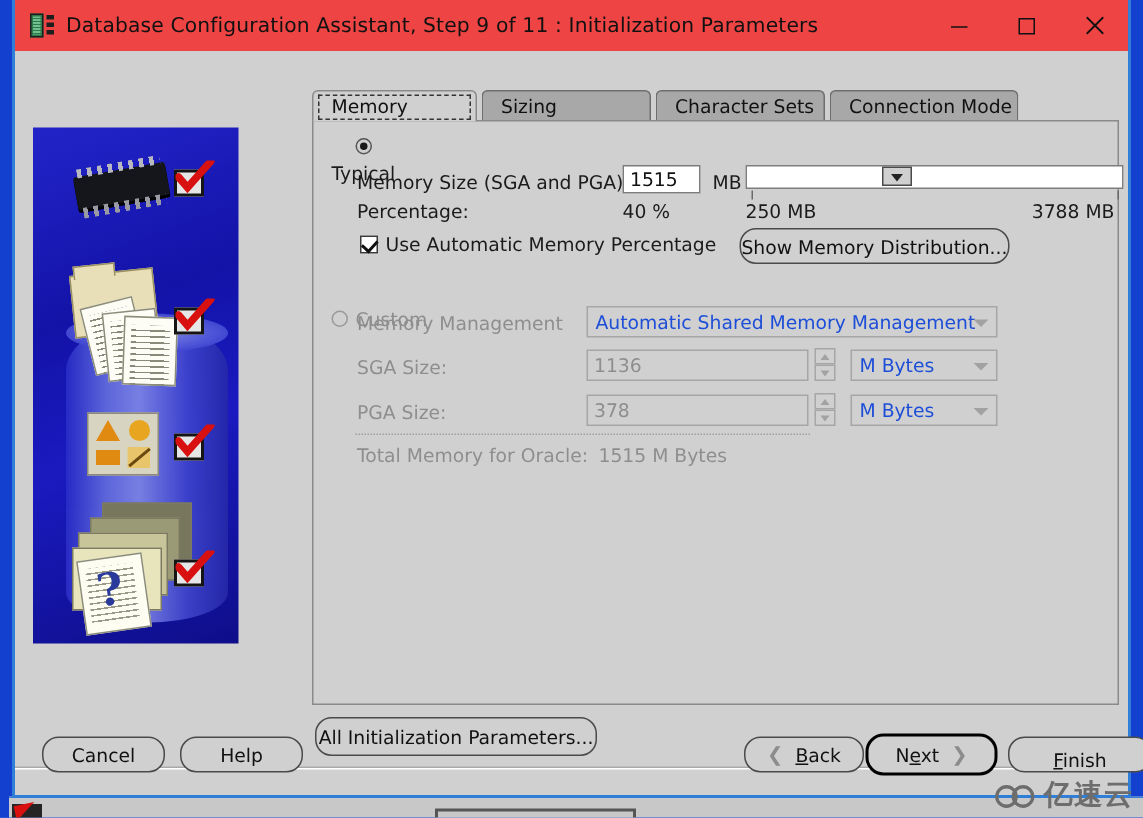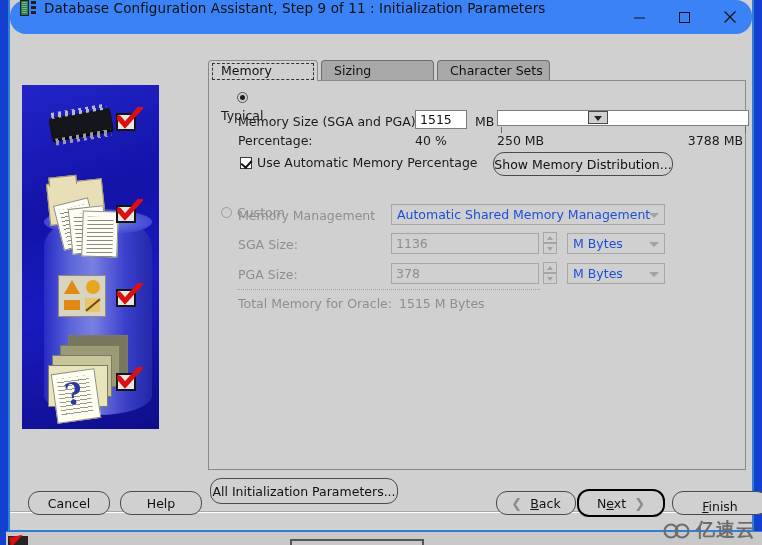--- a/index.html
+++ b/index.html
@@ -44,22 +44,22 @@
     position: absolute; left: 8px; top: 0px;
     width: 746px; height: 532px;
     background: #d0d0d0;
     border-left: 2px solid #2f7fd8;
     border-right: 2px solid #2f7fd8;
     border-bottom: 2px solid #2f7fd8;
     box-sizing: border-box;
   }
   .titlebar {
     position: absolute; left: 0; top: 0; right: 0; height: 34px;
-    background: #3b82f6;
-    display: flex;  border-radius: 16px;
+    background: #ef4444;
+    display: flex; align-items: center;
   }
   .title-icon {
     width: 16px; height: 16px; margin-left: 10px; margin-right: 8px;
     position: relative; flex: 0 0 auto;
   }
   .title-icon .chip {
     position: absolute; left: 0; top: 0; width: 9px; height: 16px;
     background: #2f7a4a; border: 1px solid #1e1e1e;
     box-sizing: border-box;
   }
@@ -432,20 +432,23 @@
         <div class="tab active" style="width:110px;">
           <span>Memory</span>
           <span class="focusring"></span>
         </div>
         <div class="tab" style="width:113px;">
           <span>Sizing</span>
         </div>
         <div class="tab" style="width:113px;">
           <span>Character Sets</span>
         </div>
+        <div class="tab" style="width:126px;">
+          <span>Connection Mode</span>
+        </div>
       </div>
 
       <div class="tab-panel">
         <div class="tab-panel-inner">
 
           <div style="position:absolute;left:12px;top:11px;display:flex;align-items:center;gap:5px;flex-direction:column;">
             <span class="radio on"></span>
             <span class="lbl">Typical</span>
           </div>
 

